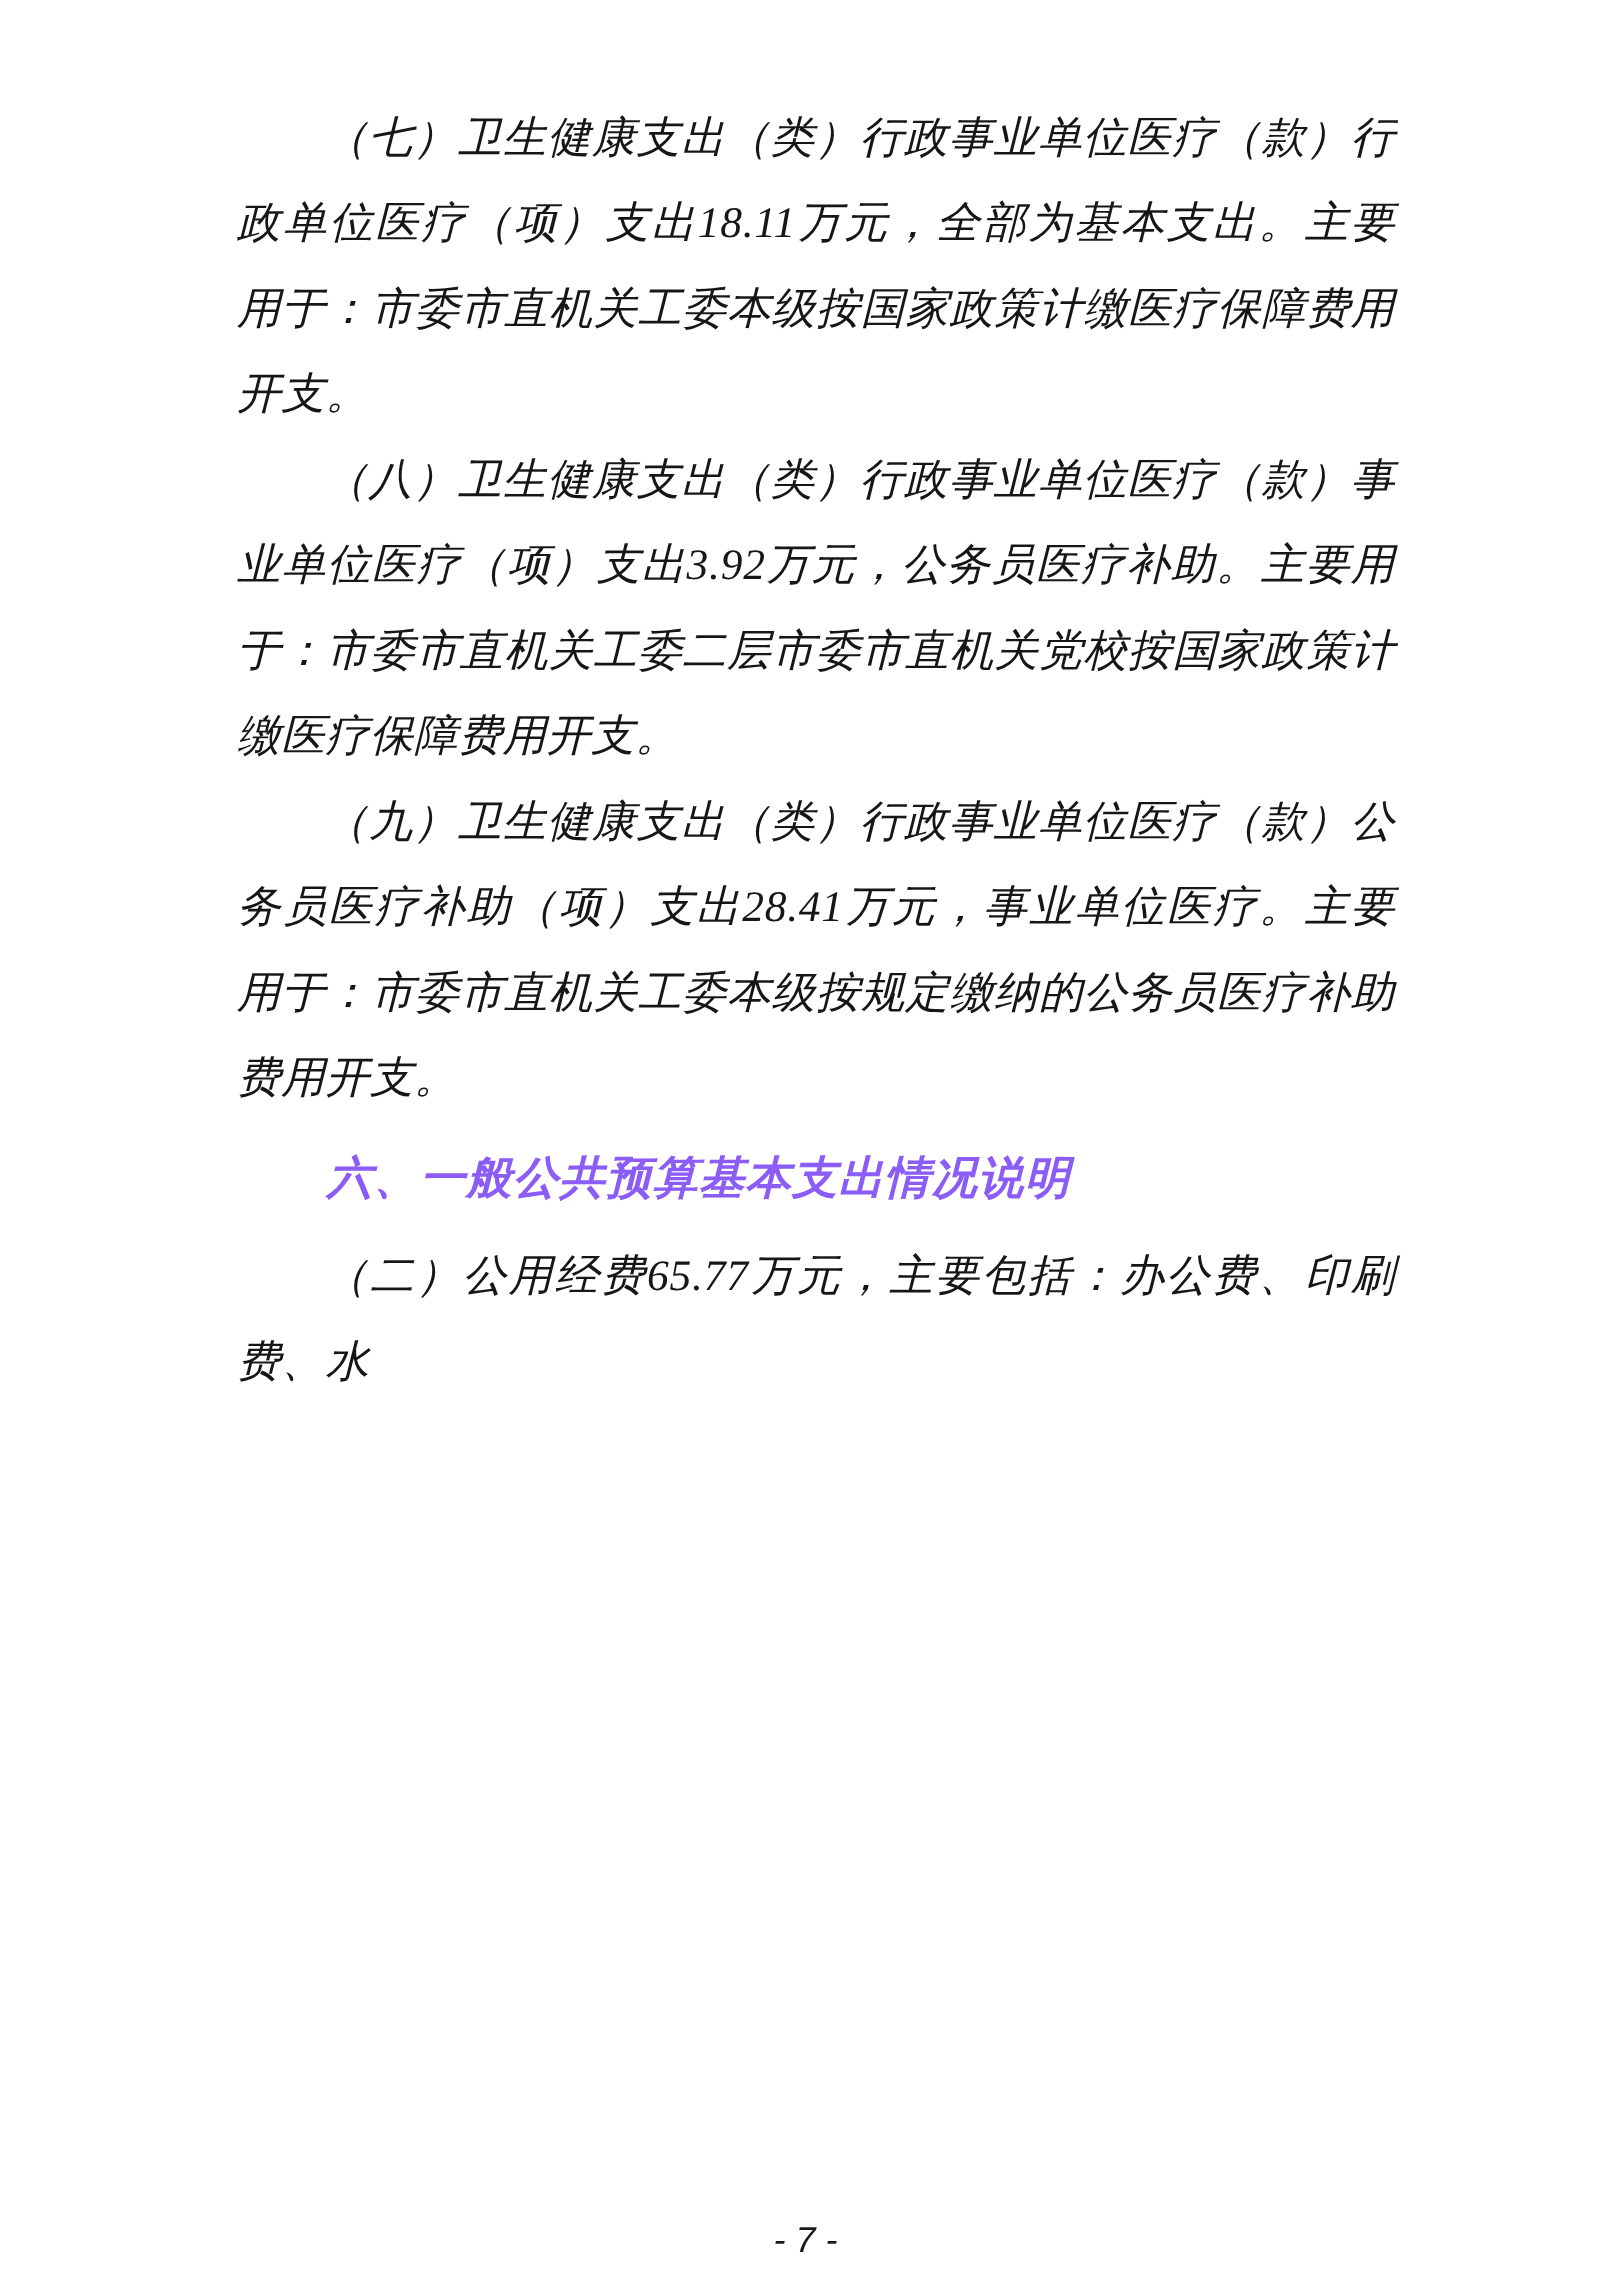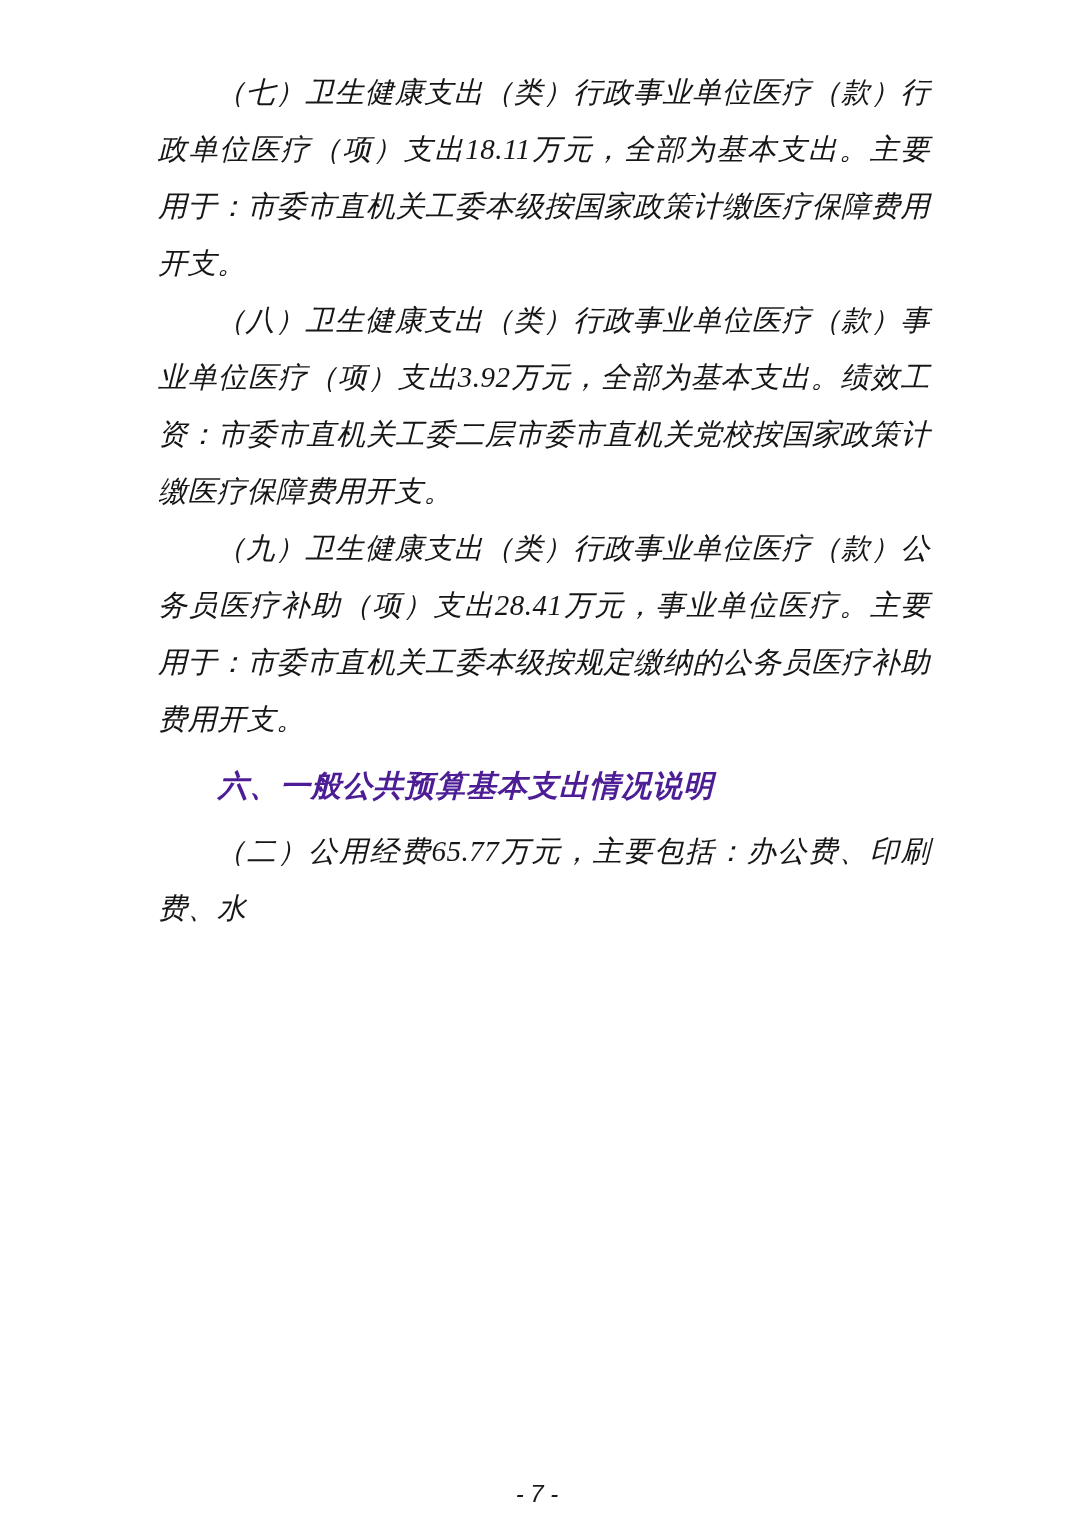--- a/index.html
+++ b/index.html
@@ -33,41 +33,41 @@
     text-indent: 2em;
     letter-spacing: 0.5px;
   }
   .heading {
     margin: 9px 0 9px 0;
     text-indent: 2em;
     font-family: "Liberation Sans", "DejaVu Sans", sans-serif;
     font-weight: bold;
     font-size: 30px;
     line-height: 57px;
-    color: #4c1d95;
+    color: #8b5cf6;
     letter-spacing: 1px;
   }
   .footer {
     position: absolute;
     left: 0;
     bottom: 12px;
     width: 100%;
     text-align: center;
     font-family: "Liberation Sans", "DejaVu Sans", sans-serif;
     font-size: 24px;
     color: #1a1a1a;
   }
 </style>
 </head>
 <body>
 
 <div class="page">
   <div class="text-block">
     <p class="para">（七）卫生健康支出（类）行政事业单位医疗（款）行政单位医疗（项）支出18.11万元，全部为基本支出。主要用于：市委市直机关工委本级按国家政策计缴医疗保障费用开支。</p>
-    <p class="para">（八）卫生健康支出（类）行政事业单位医疗（款）事业单位医疗（项）支出3.92万元，全部为基本支出。绩效工资：市委市直机关工委二层市委市直机关党校按国家政策计缴医疗保障费用开支。</p>
+    <p class="para">（八）卫生健康支出（类）行政事业单位医疗（款）事业单位医疗（项）支出3.92万元，公务员医疗补助。主要用于：市委市直机关工委二层市委市直机关党校按国家政策计缴医疗保障费用开支。</p>
     <p class="para">（九）卫生健康支出（类）行政事业单位医疗（款）公务员医疗补助（项）支出28.41万元，事业单位医疗。主要用于：市委市直机关工委本级按规定缴纳的公务员医疗补助费用开支。</p>
 
     <h2 class="heading">六、一般公共预算基本支出情况说明</h2>
 
     <p class="para">（二）公用经费65.77万元，主要包括：办公费、印刷费、水</p>
   </div>
 
   <div class="footer">- 7 -</div>
 </div>
 

